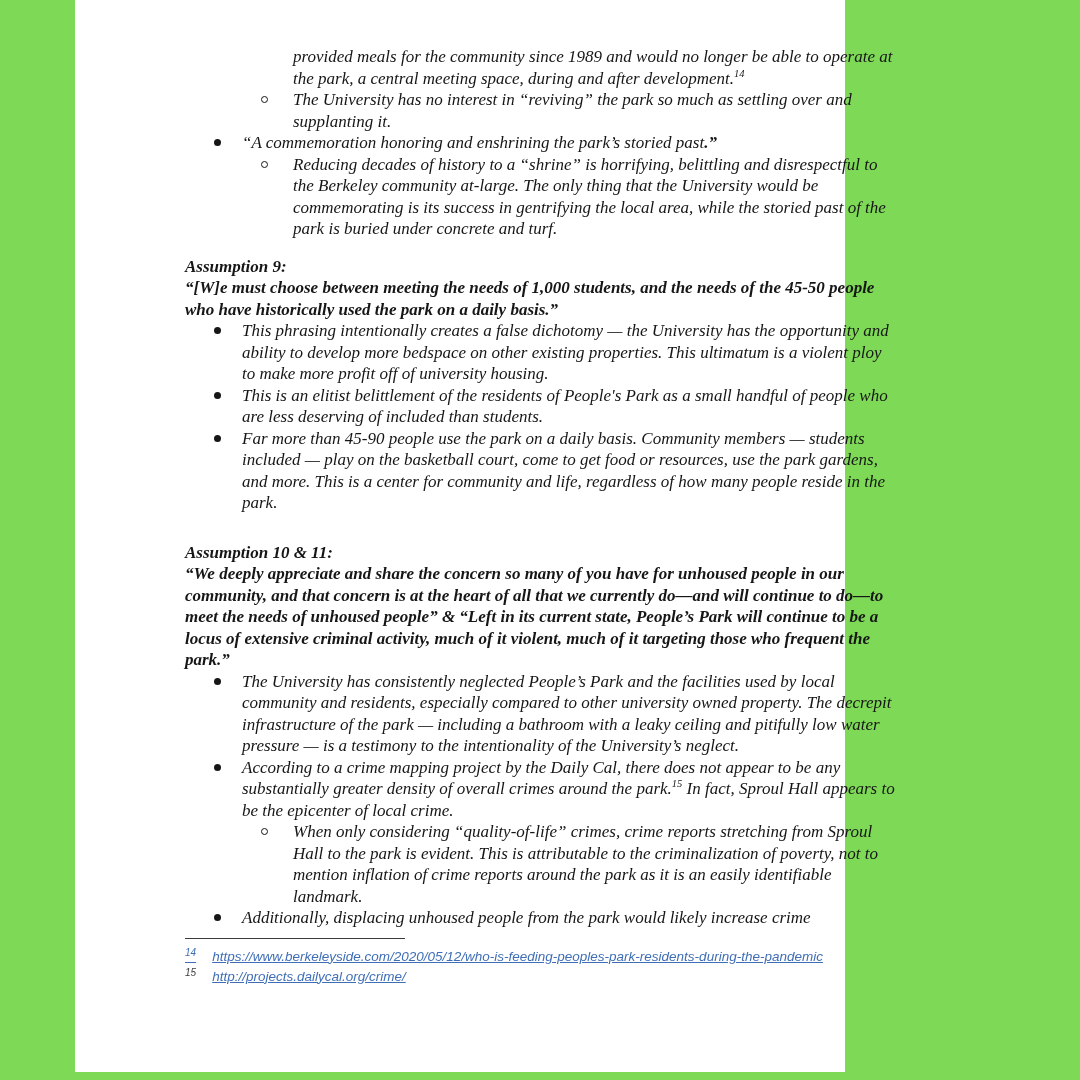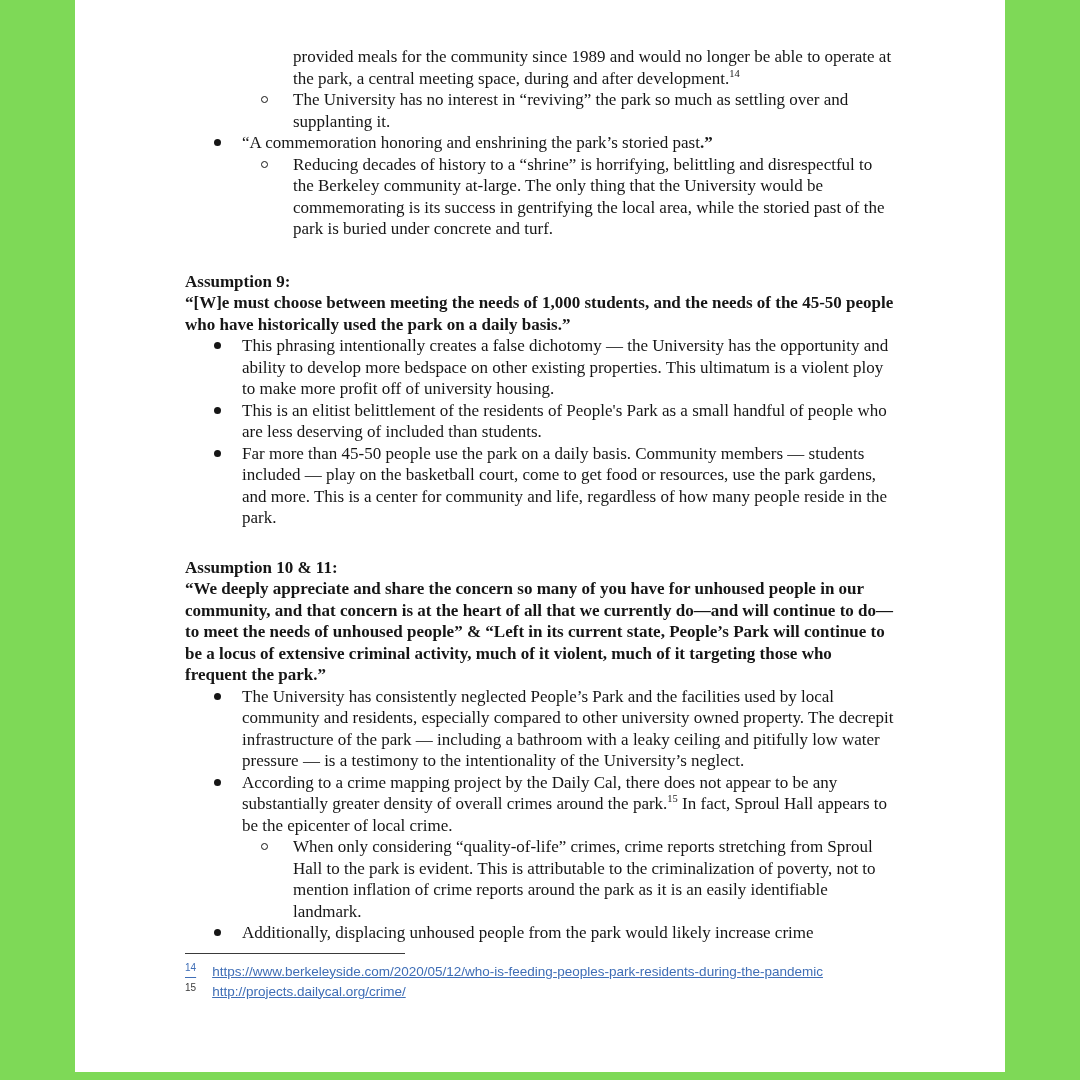--- a/index.html
+++ b/index.html
@@ -7,23 +7,24 @@
     position: relative;
     width: 1080px;
     height: 1080px;
     background: #7ED957;
     overflow: hidden;
   }
   .paper {
     position: absolute;
     left: 75px;
     top: 0;
-    width: 930px;
+    width: 770px;
     height: 1072px;
     background: #ffffff;
+    font-style: italic;
   }
   .content {
     position: absolute;
     left: 110px;
     top: 46px;
     width: 710px;
     color: #161616;
     font-family: "Liberation Serif", "DejaVu Serif", serif;
     font-size: 17px;
     line-height: 21.5px;
@@ -35,21 +36,21 @@
   .marker {
     position: absolute;
     top: 7px;
     width: 7px;
     height: 7px;
     border-radius: 50%;
     box-sizing: border-box;
   }
   .m1 { left: 29px; background: #161616; }
   .m2 { left: 76px; border: 1.4px solid #161616; background: transparent; }
-  .section-a9 { margin-top: 31px; }
+  .section-a9 { margin-top: 16px; }
   .section-a1011 { margin-top: 28px; }
   .heading, .quote { font-weight: 700; }
   b { font-weight: 700; }
   sup.ref {
     font-size: 10.5px;
     line-height: 0;
     vertical-align: super;
   }
   .footnotes { margin-top: 9px; }
   .fn-divider {
@@ -108,21 +109,21 @@
         <div class="li l1">
           <span class="marker m1"></span>
           <span>This phrasing intentionally creates a false dichotomy — the University has the opportunity and ability to develop more bedspace on other existing properties. This ultimatum is a violent ploy to make more profit off of university housing.</span>
         </div>
         <div class="li l1">
           <span class="marker m1"></span>
           <span>This is an elitist belittlement of the residents of People's Park as a small handful of people who are less deserving of included than students.</span>
         </div>
         <div class="li l1">
           <span class="marker m1"></span>
-          <span>Far more than 45-50 people use the park on a daily basis. Community members — students included — play on the basketball court, come to get food or resources, use the park gardens, and more. This is a center for community and life, regardless of how many people reside in the park.</span>
+          <span>Far more than 45-90 people use the park on a daily basis. Community members — students included — play on the basketball court, come to get food or resources, use the park gardens, and more. This is a center for community and life, regardless of how many people reside in the park.</span>
         </div>
       </div>
 
       <div class="section-a1011">
         <div class="heading">Assumption 10 &amp; 11:</div>
         <div class="quote">“We deeply appreciate and share the concern so many of you have for unhoused people in our community, and that concern is at the heart of all that we currently do—and will continue to do—to meet the needs of unhoused people” &amp; “Left in its current state, People’s Park will continue to be a locus of extensive criminal activity, much of it violent, much of it targeting those who frequent the park.”</div>
         <div class="li l1">
           <span class="marker m1"></span>
           <span>The University has consistently neglected People’s Park and the facilities used by local community and residents, especially compared to other university owned property. The decrepit infrastructure of the park — including a bathroom with a leaky ceiling and pitifully low water pressure — is a testimony to the intentionality of the University’s neglect.</span>
         </div>

